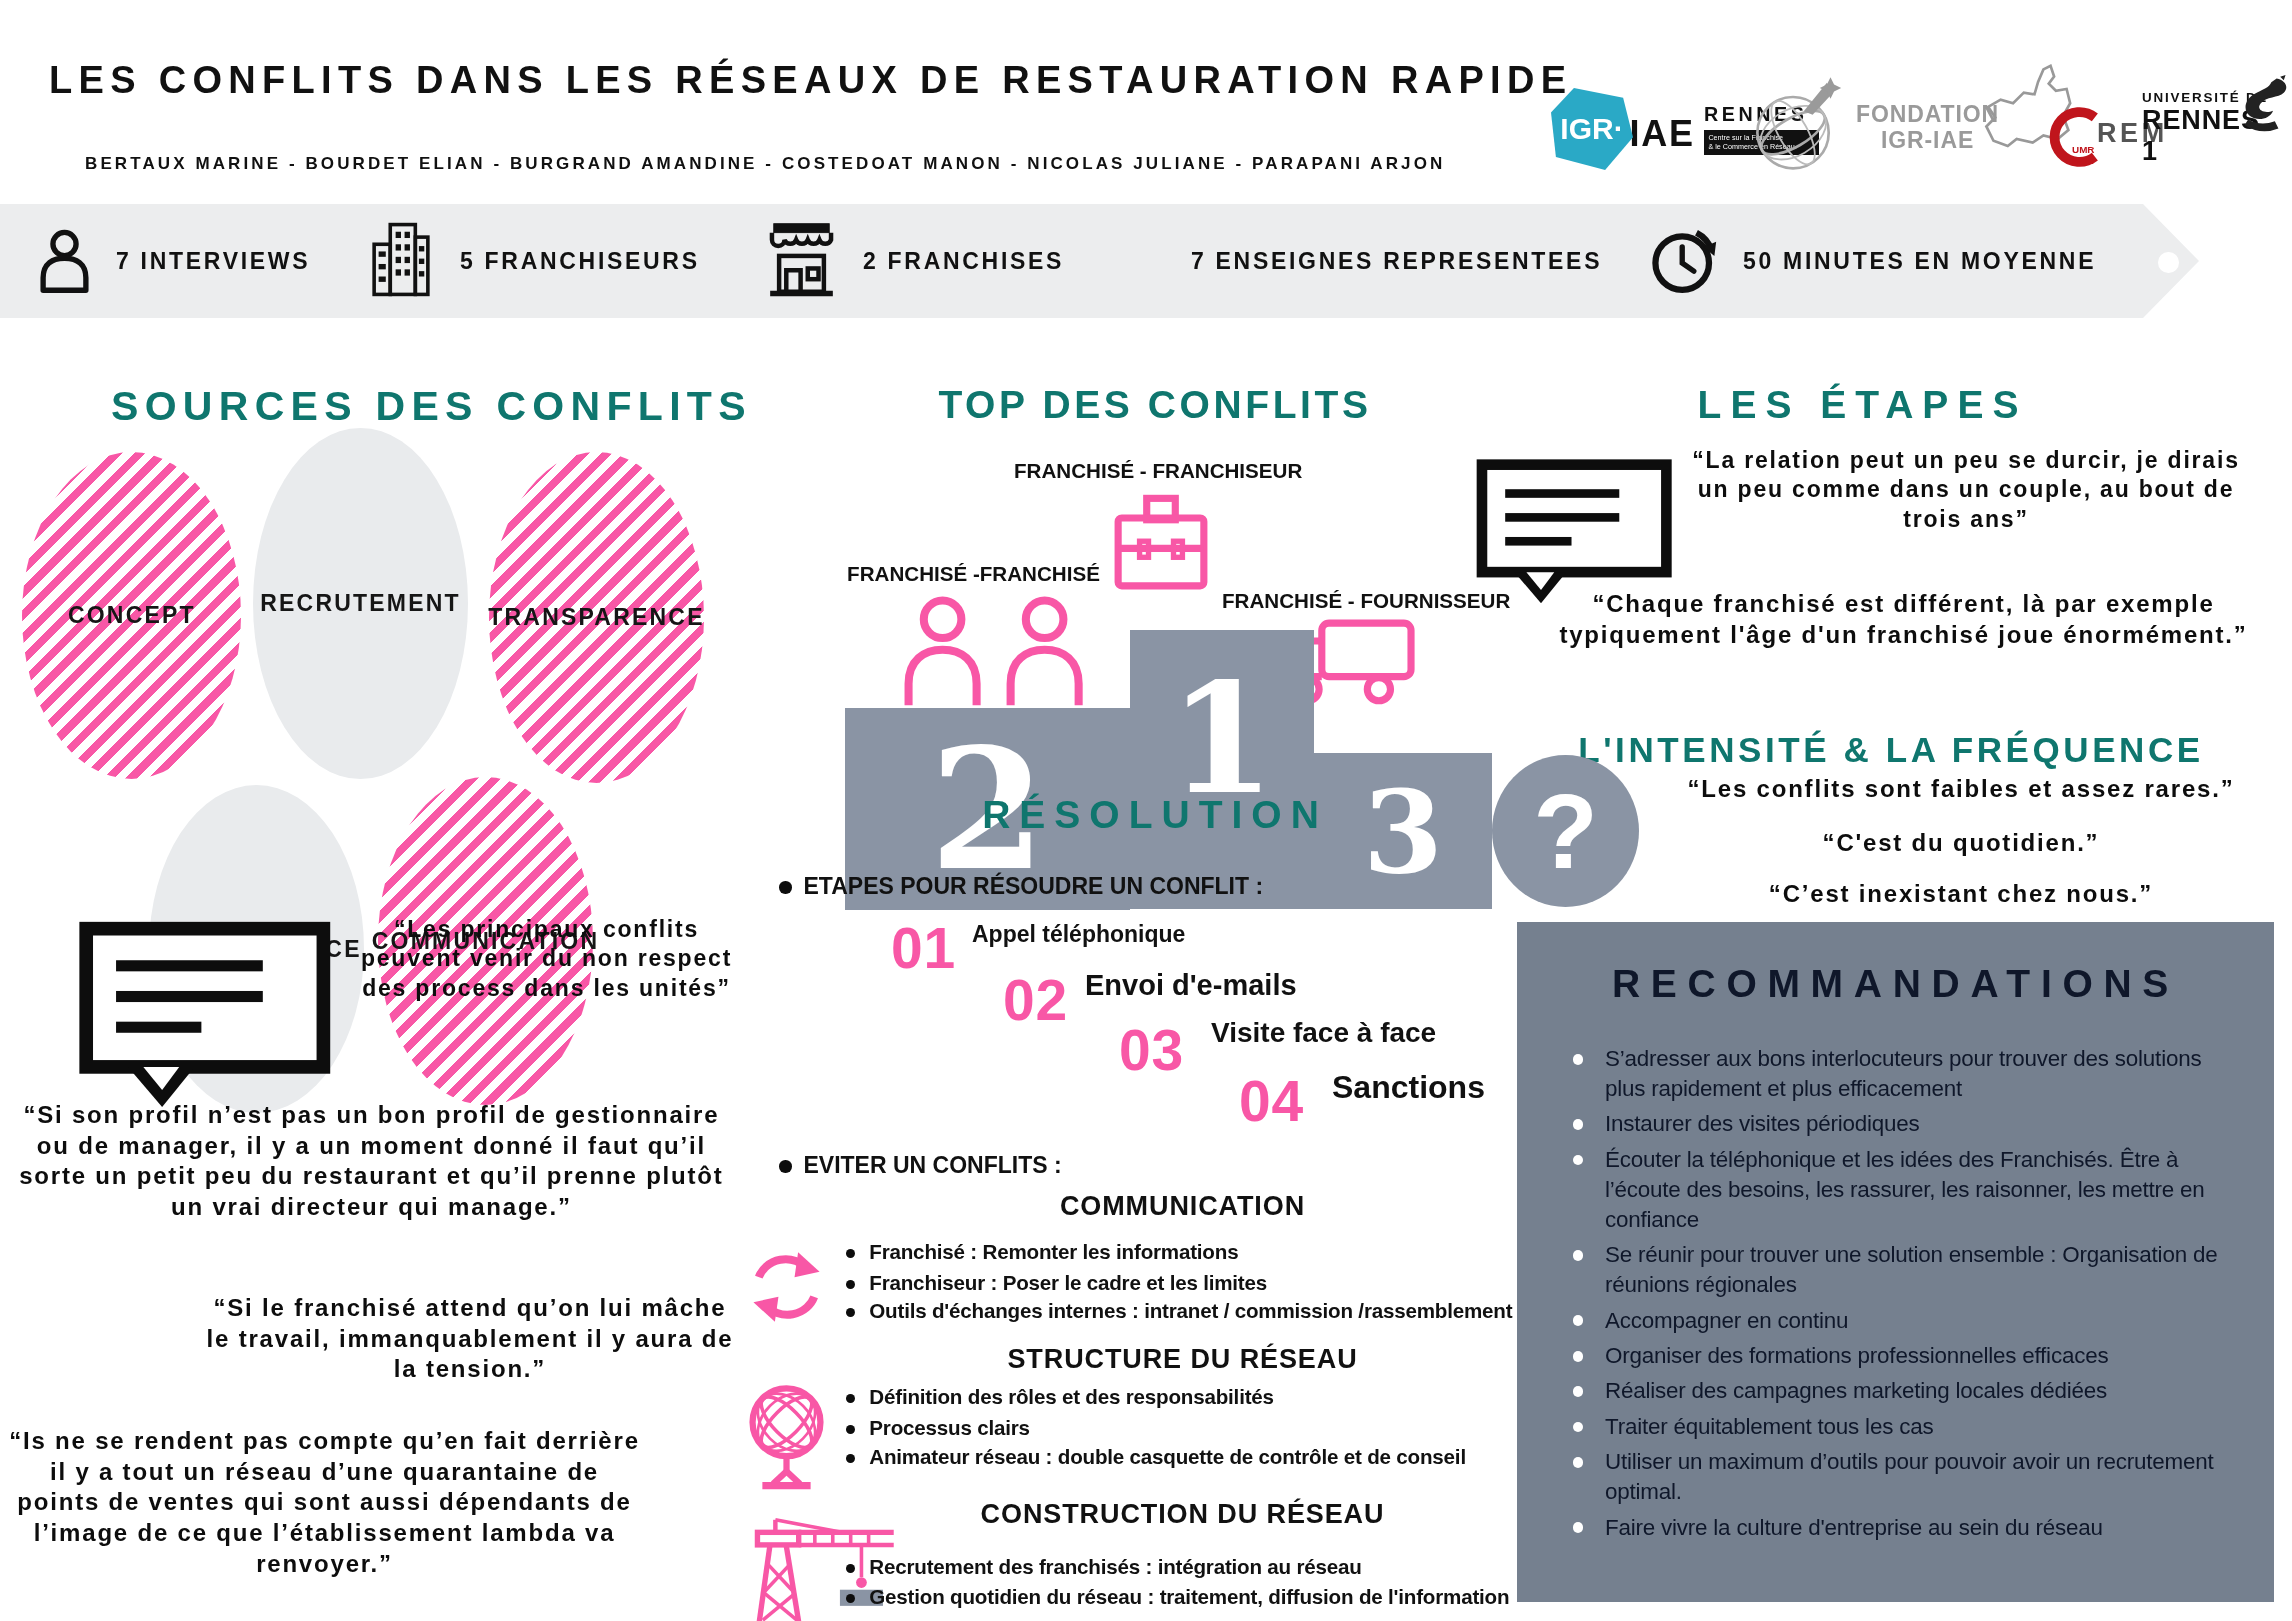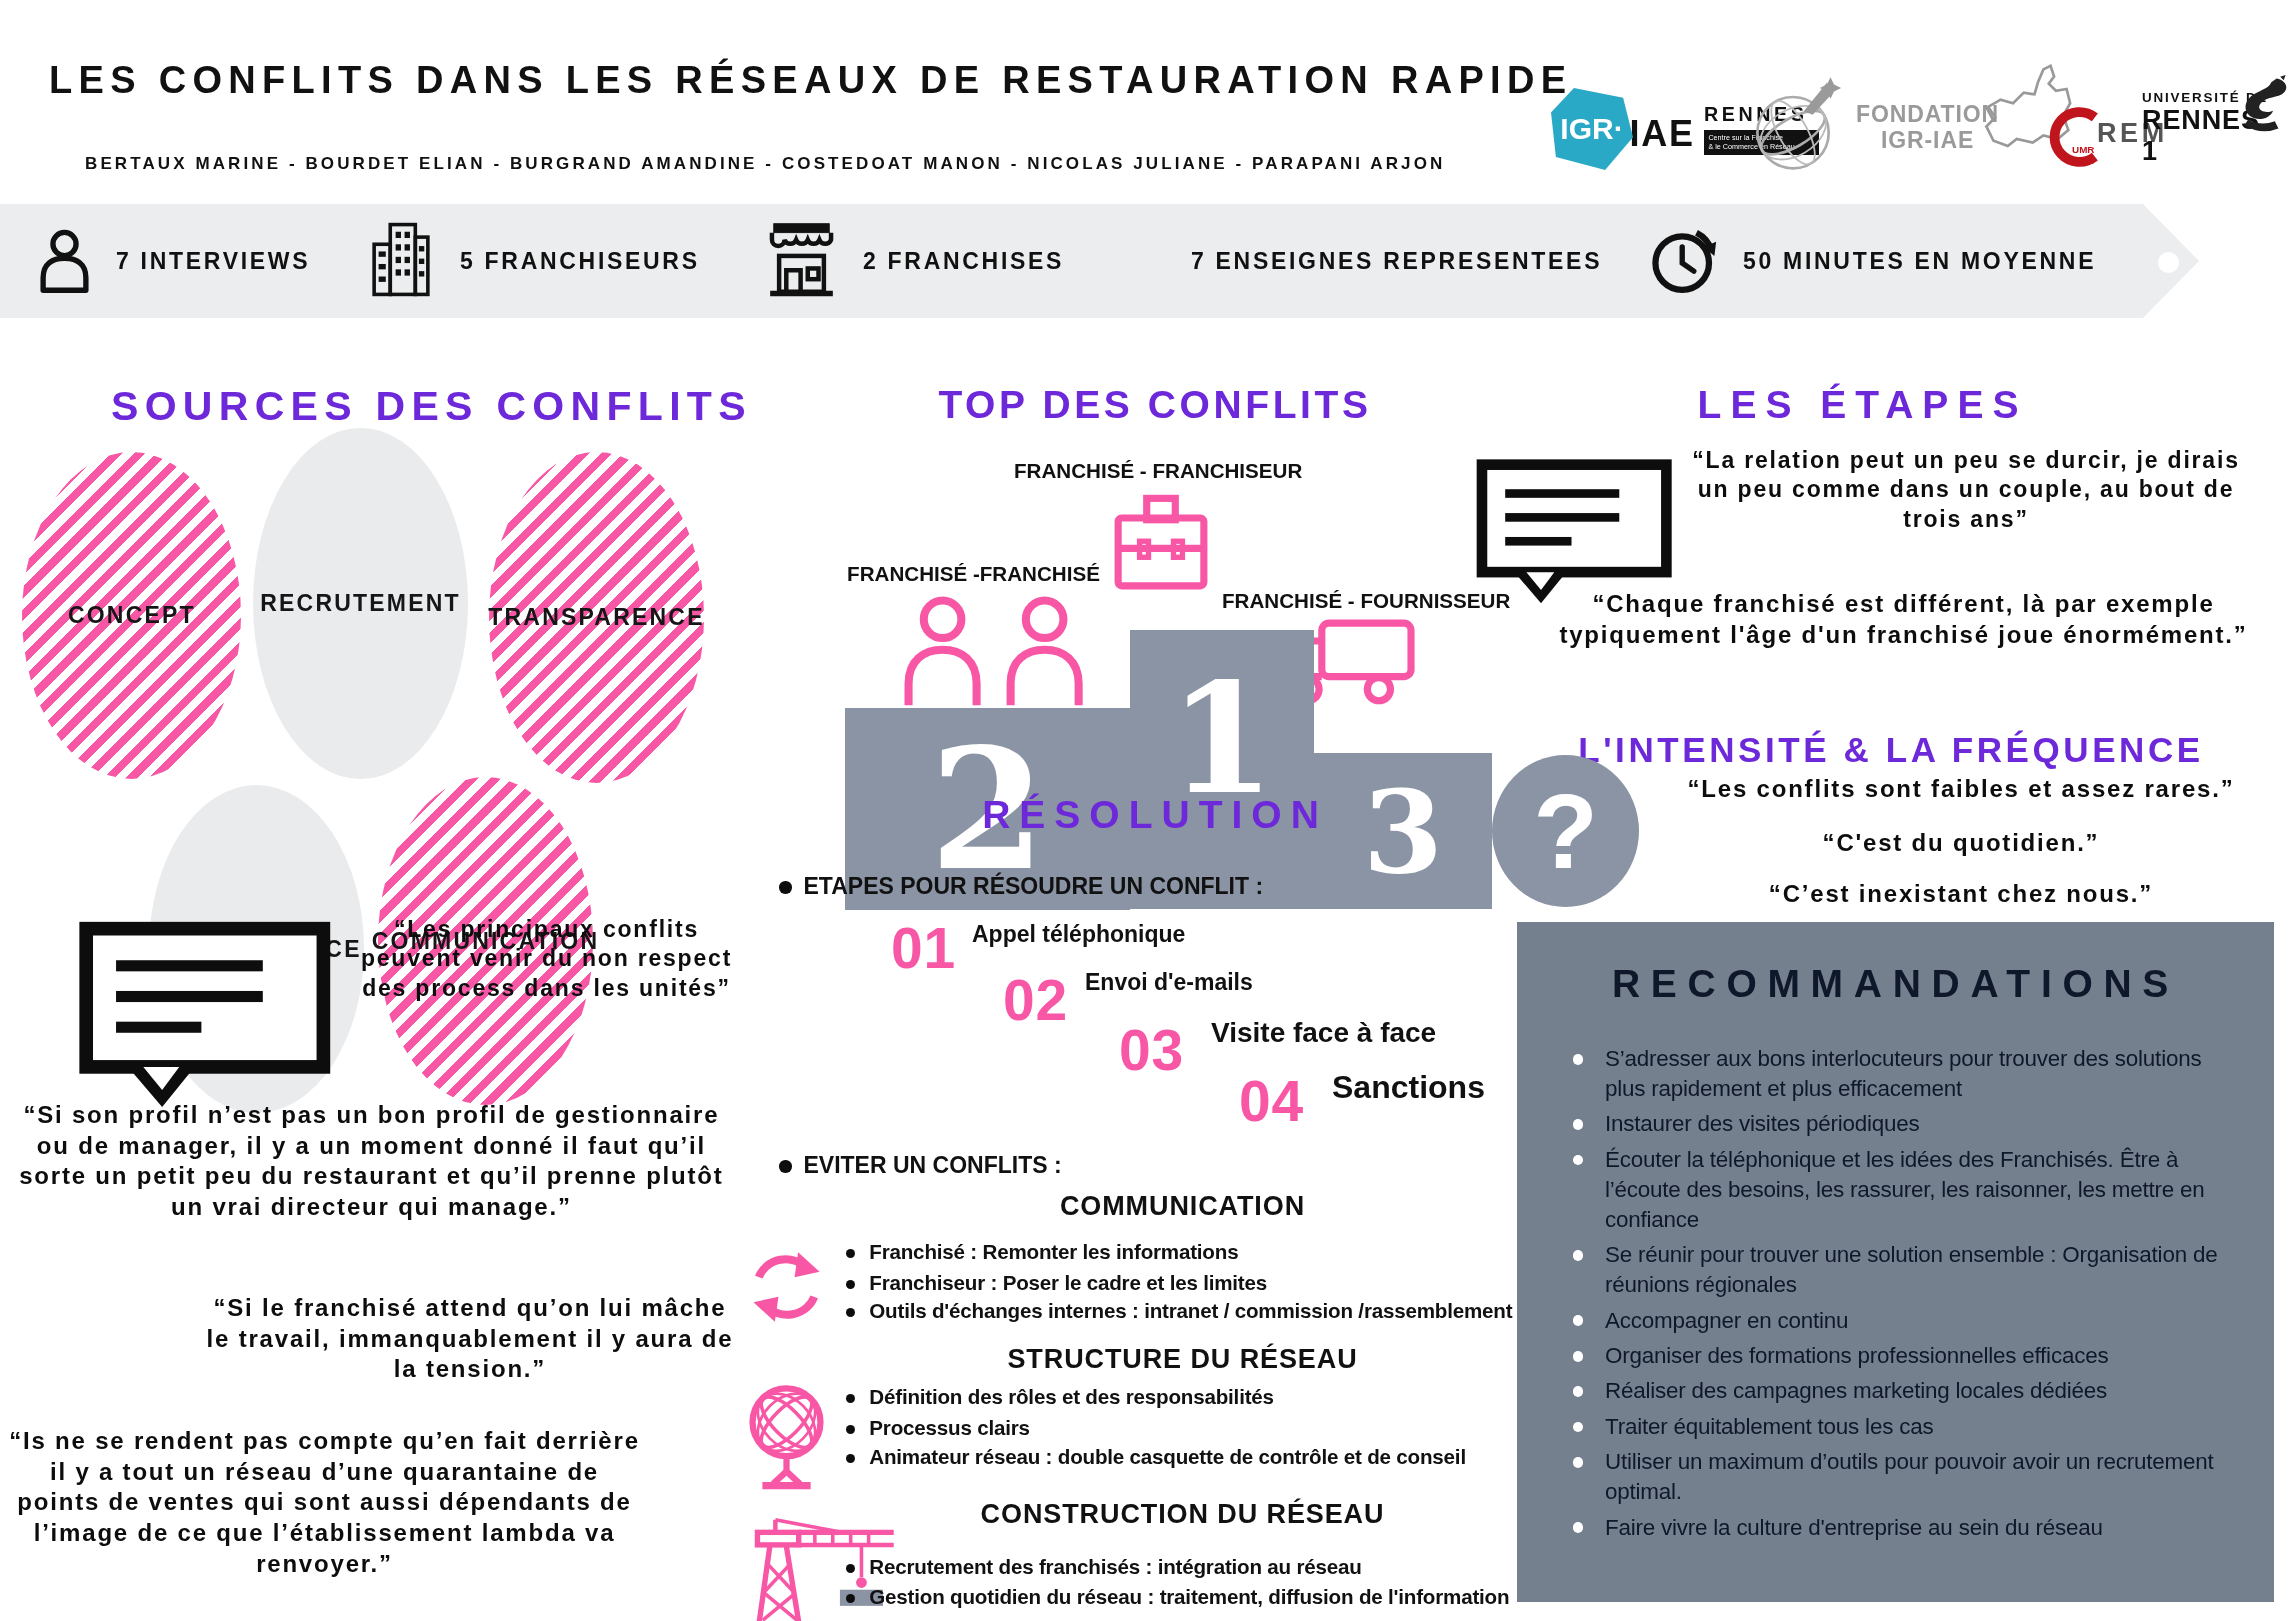--- a/index.html
+++ b/index.html
@@ -38,21 +38,21 @@
   
   .statsbar{left:0; top:204px; width:2199px; height:114px; background:var(--bar-gray);
     clip-path:polygon(0 0, calc(100% - 56px) 0, 100% 50%, calc(100% - 56px) 100%, 0 100%);}
   .bar-dot{left:2158px; top:252px; width:20.6px; height:20.6px; border-radius:50%; background:#fff;}
   .stat{top:204px; height:114px; display:flex; align-items:center; gap:23px;}
   .stat-label{font-size:23px; font-weight:600; letter-spacing:2.7px; white-space:nowrap;}
   .s1{left:36px;} .s2{left:365px;} .s3{left:763px;} .s4{left:1191px;} .s5{left:1648px;}
   .black-icon{color:var(--ink); display:block;}
 
   
-  .h-section{font-weight:700; color:#6d28d9; white-space:nowrap;}
+  .h-section{font-weight:700; color:#0f766e; white-space:nowrap;}
   .h-sources{left:111px; width:618px; top:383px; font-size:41px; letter-spacing:6.3px;}
   .h-top{left:931px; width:448px; top:383px; font-size:39px; letter-spacing:3.6px;}
   .h-resolution{left:931px; width:448px; top:793px; font-size:39px; letter-spacing:9px;}
   .h-etapes{left:1576px; width:573px; top:383px; font-size:39px; letter-spacing:9px;}
   .h-intensite{left:1505px; width:772px; top:690px; font-size:35px; letter-spacing:3.6px;margin-top:40px;}
 
   
   .ellipse{border-radius:50%; display:flex; align-items:center; justify-content:center;}
   .ellipse.pink{background:repeating-linear-gradient(135deg, var(--pink) 0 8px, #ffffff 8px 16px);}
   .ellipse.gray{background:var(--circle-gray);}
@@ -88,21 +88,21 @@
 
   
   .list-title{display:flex; align-items:flex-start; gap:12px;}
   .list-title .dot{width:12.5px; height:12.5px; border-radius:50%; background:#0d0d0d; margin-top:8px; flex:none;}
   .list-title .txt{font-size:23px; font-weight:700; letter-spacing:0; white-space:nowrap;}
   .lt1{left:779px; top:873px;}
   .lt2{left:779px; top:1152px;}
   .step-num{color:var(--pink); font-size:57px; font-weight:600; letter-spacing:0.9px;}
   .step-label{font-weight:700; white-space:nowrap;}
   .sn1{left:891px;  top:915px;} .sl1{left:972px; top:921px; font-size:23px;}
-  .sn2{left:1003px; top:967px;} .sl2{left:1085px; top:969px; font-size:23px;}
+  .sn2{left:1003px; top:967px;} .sl2{left:1085px; top:969px; font-size:29px;}
   .sn3{left:1119px; top:1017px;} .sl3{left:1211px; top:1017px; font-size:28px;}
   .sn4{left:1239px; top:1068px;} .sl4{left:1332px; top:1069px; font-size:32px;}
 
   .h-group{font-size:27px; font-weight:700; letter-spacing:0.9px; left:896px; width:573px;}
   .hg1{top:1191px;} .hg2{top:1344px;} .hg3{top:1499px;}
   .b-row{display:flex; align-items:flex-start; gap:14.3px; left:846px; width:690px;}
   .b-row .dot{width:9px; height:9px; border-radius:50%; background:#0d0d0d; margin-top:9px; flex:none;}
   .b-row .txt{font-size:20.6px; font-weight:700; letter-spacing:-0.2px; line-height:1.2;}
   .cb1{top:1240px;} .cb2{top:1271px;} .cb3{top:1299px;}
   .sb1{top:1385px;} .sb2{top:1416px;} .sb3{top:1445px;}

